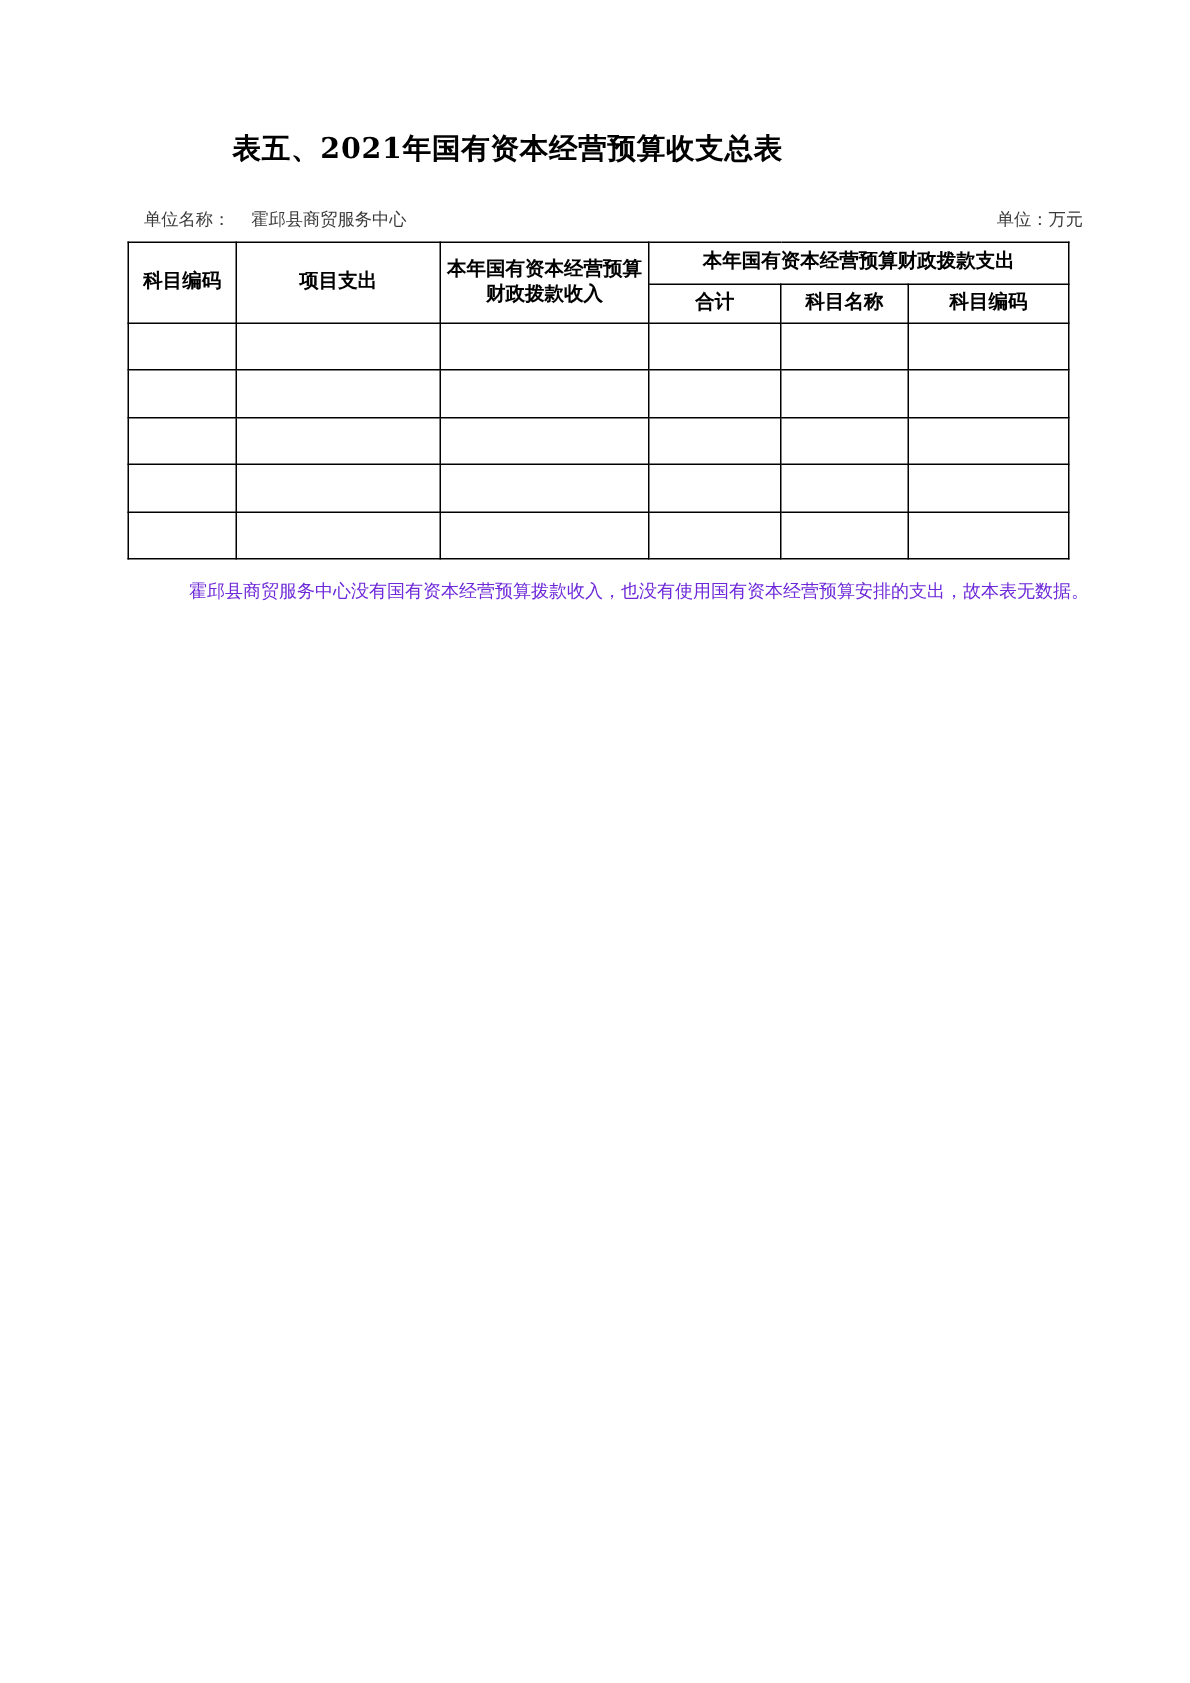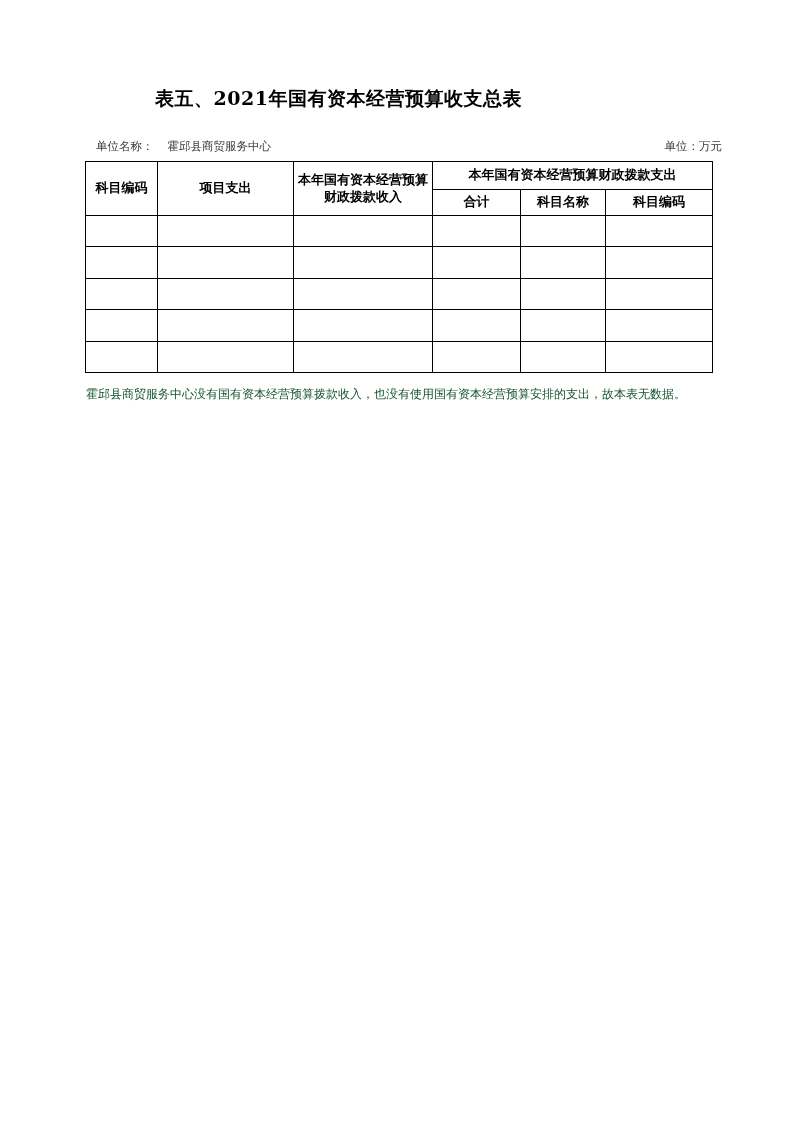--- a/index.html
+++ b/index.html
@@ -73,21 +73,22 @@
   table.budget-table tbody td {
     height: 30.4px;
   }
   .footnote {
     position: absolute;
     top: 387px;
     left: 86px;
     width: 640px;
     font-size: 12px;
     line-height: 1.25;
-    color: #14532d;
+    color: #6d28d9;
+    text-align: right;
   }
 </style>
 </head>
 <body>
 
 <div class="page">
 
   <div class="doc-title">表五、2021年国有资本经营预算收支总表</div>
 
   <div class="meta-row">

